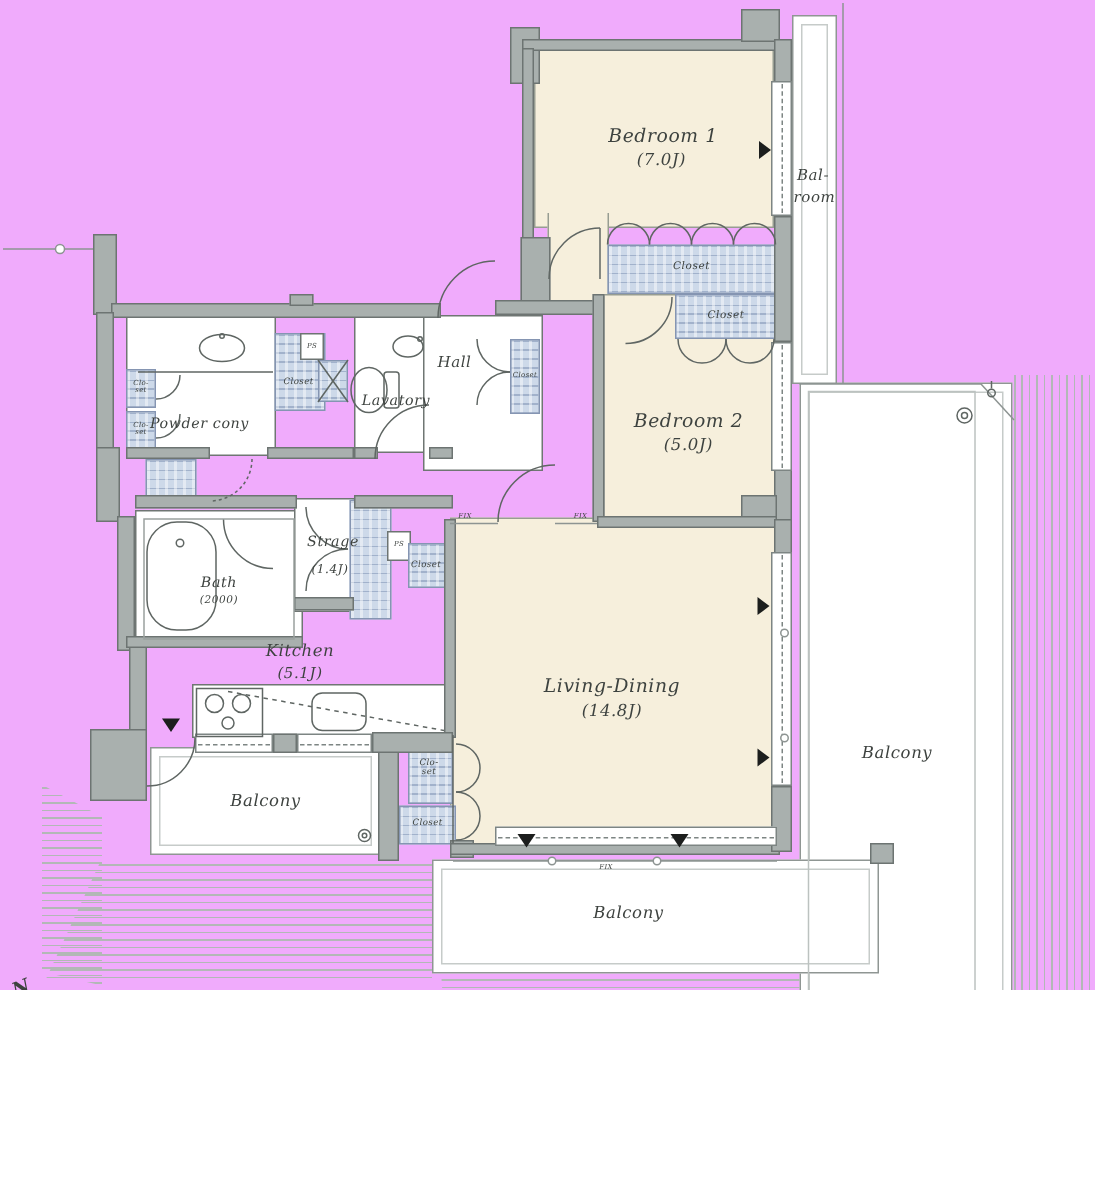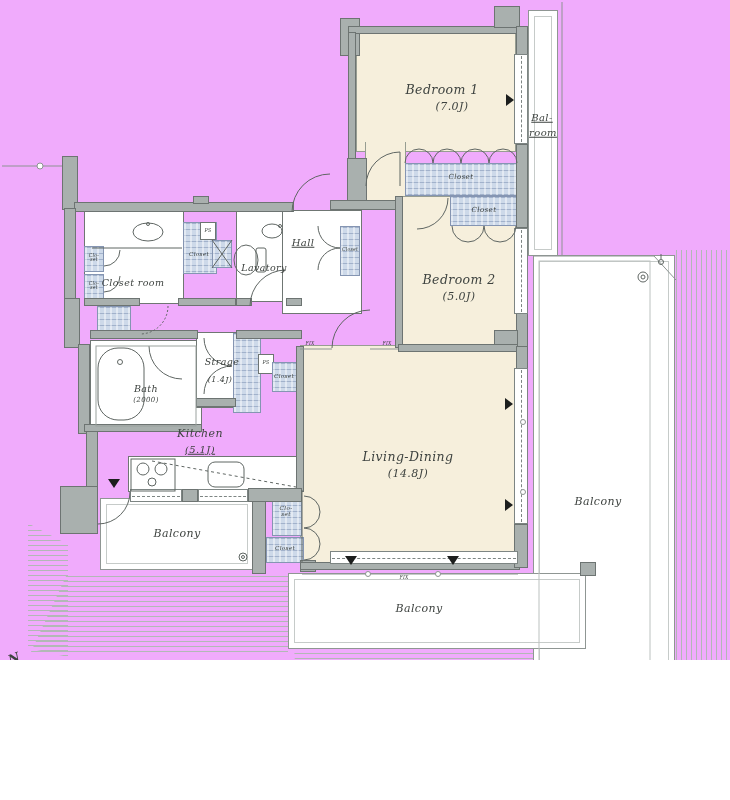--- a/index.html
+++ b/index.html
@@ -16,21 +16,21 @@
   .bal::after{content:"";position:absolute;left:5px;top:5px;right:5px;bottom:5px;border:1px solid #c6cbc9;}
   .winv,.winh{position:absolute;background:#fff;border:1px solid #7d8583;box-sizing:border-box;z-index:5;}
   .winv::after{content:"";position:absolute;left:50%;top:1px;bottom:1px;width:0;border-left:1px dashed #7d8583;}
   .winh::after{content:"";position:absolute;top:50%;left:1px;right:1px;height:0;border-top:1px dashed #7d8583;}
   .hatch{position:absolute;z-index:0;}
   .hatch-h{background-image:repeating-linear-gradient(180deg,#b2b8b6 0 1px,transparent 1px 5px);}
   .hatch-v{background-image:repeating-linear-gradient(90deg,#b2b8b6 0 1px,transparent 1px 5px);}
   svg.lines{position:absolute;left:0;top:0;z-index:6;pointer-events:none;}
   .lbl{position:absolute;font-style:italic;color:#3d423f;white-space:nowrap;text-align:center;
        transform:translate(-50%,-50%);z-index:7;letter-spacing:.4px;line-height:1.05;}
-  .sz12{font-size:12.5px;} .sz11{font-size:11px;} .sz10{font-size:10px;text-decoration:underline;} .sz9{font-size:9.5px;}
+  .sz12{font-size:12.5px;} .sz11{font-size:11px;} .sz10{font-size:10px;} .sz9{font-size:9.5px;}
   .sz8{font-size:8px;} .sz7{font-size:7px;}
   .tiny{font-size:8px;transform:translate(-50%,-50%) scale(.72);}
   .tiny2{font-size:8px;transform:translate(-50%,-50%) scale(.58);}
   .lbl span{display:block;}
   .north{font-weight:bold;transform:translate(-50%,-50%) rotate(-22deg);}
 </style>
 </head>
 <body>
 
 <div id="plan">
@@ -201,32 +201,32 @@
       <polygon points="506,94 506,106 514,100"></polygon>
       <polygon points="505,398 505,410 513,404"></polygon>
       <polygon points="505,499 505,511 513,505"></polygon>
       <polygon points="345,556 357,556 351,565"></polygon>
       <polygon points="447,556 459,556 453,565"></polygon>
       <polygon points="108,479 120,479 114,488"></polygon>
     </g>
   </svg>
 
   <div class="lbl sz12" style="left:442px;top:90px;">Bedroom 1</div>
-  <div class="lbl sz11" style="left:452px;top:107px;">(7.0J)</div>
+  <div class="lbl sz11" style="left:441px;top:107px;">(7.0J)</div>
   <div class="lbl sz12" style="left:459px;top:280px;">Bedroom 2</div>
   <div class="lbl sz11" style="left:459px;top:297px;text-align:right;">(5.0J)</div>
   <div class="lbl sz12" style="left:408px;top:457px;">Living-Dining</div>
   <div class="lbl sz11" style="left:408px;top:474px;">(14.8J)</div>
   <div class="lbl sz11" style="left:200px;top:434px;">Kitchen</div>
   <div class="lbl sz10" style="left:200px;top:450px;">(5.1J)</div>
   <div class="lbl sz9" style="left:222px;top:362px;">Strage</div>
   <div class="lbl sz8" style="left:220px;top:380px;font-style:italic;">(1.4J)</div>
   <div class="lbl sz9" style="left:146px;top:389px;">Bath</div>
   <div class="lbl sz7" style="left:146px;top:401px;">(2000)</div>
-  <div class="lbl sz9" style="left:133px;top:283px;">Closet room</div>
+  <div class="lbl sz9" style="left:133px;top:283px;">Powder cony</div>
   <div class="lbl sz9" style="left:264px;top:268px;">Lavatory</div>
   <div class="lbl sz10" style="left:303px;top:243px;">Hall</div>
   <div class="lbl sz11" style="left:598px;top:502px;">Balcony</div>
   <div class="lbl sz11" style="left:419px;top:609px;">Balcony</div>
   <div class="lbl sz11" style="left:177px;top:534px;">Balcony</div>
   <div class="lbl sz10" style="left:542px;top:118px;">Bal-</div>
   <div class="lbl sz10" style="left:543px;top:133px;">room</div>
   <div class="lbl sz7" style="left:461px;top:178px;">Closet</div>
   <div class="lbl sz7" style="left:484px;top:211px;">Closet</div>
   <div class="lbl tiny2" style="left:350px;top:250px;">Closet</div>

